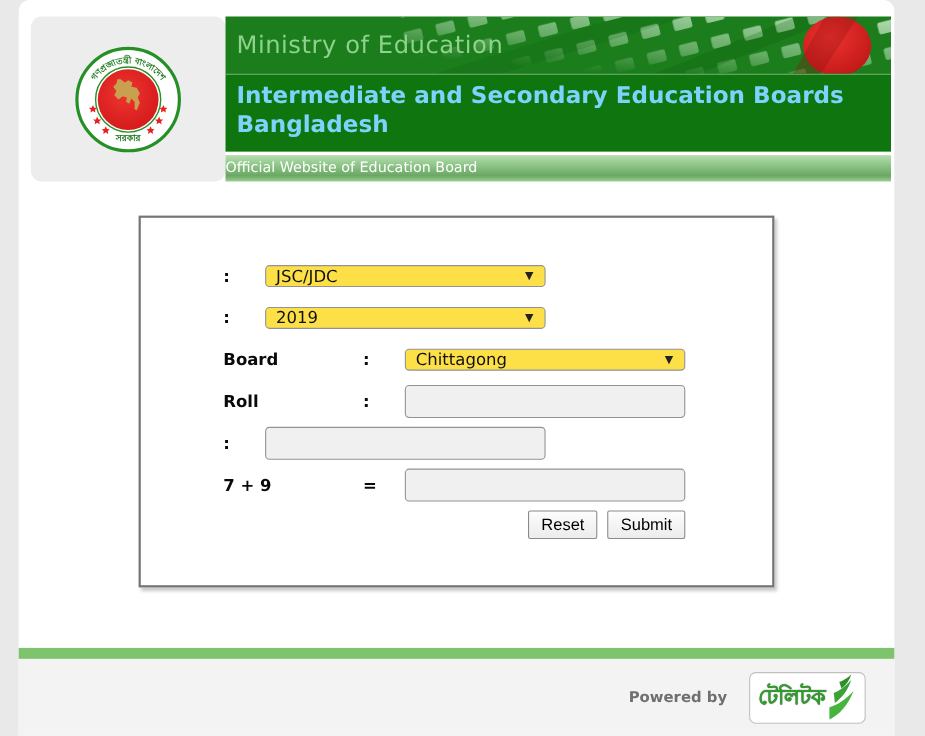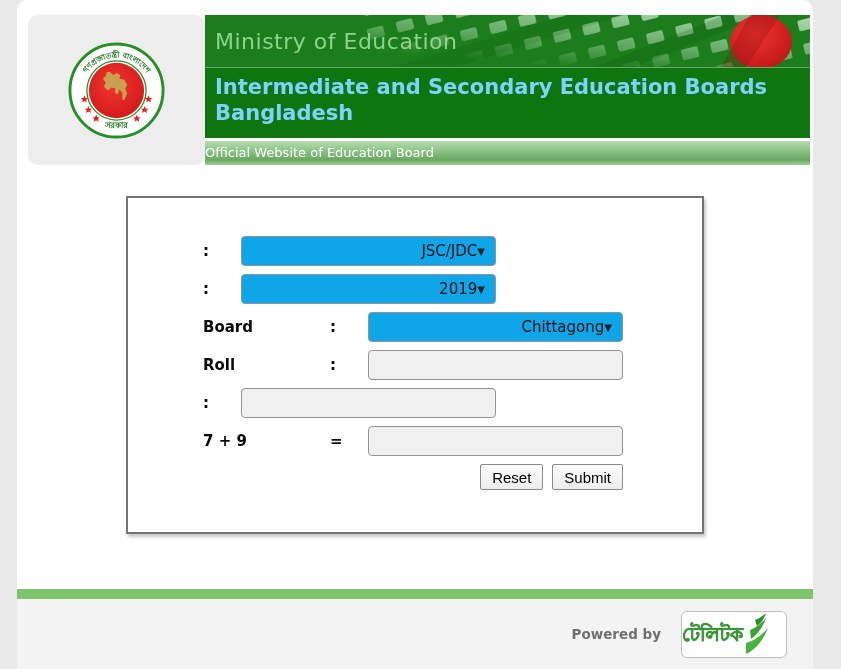--- a/index.html
+++ b/index.html
@@ -47,24 +47,24 @@
     border:2px solid #747474;
     box-shadow:2px 3px 3px #c9c9c9;
     padding:38px 0 42px 0;
     background:#ffffff;
   }
   .frow{display:flex;align-items:center;height:30px;margin:0 0 8px 75px;}
   .flabel{width:127px;font-size:15px;font-weight:bold;color:#0a0a0a;flex:none;}
   .fsep{width:38px;font-size:15px;font-weight:bold;color:#0a0a0a;flex:none;}
   .fctrl{width:255px;flex:none;position:relative;}
   .select-like{
-    box-sizing:border-box;width:255px;height:30px;
-    background:#0ea5e9;border:1px solid #939393;border-radius:4px;
+    box-sizing:border-box;width:255px;height:20px;
+    background:#fde047;border:1px solid #939393;border-radius:4px;
     font-size:15px;color:#111;display:flex;align-items:center;
-    padding:0 10px 0 9px;cursor:default;text-align:right;
+    padding:0 10px 0 9px;cursor:default;
   }
   .select-like .val{flex:1;}
   .select-like .arrow{font-size:10px;color:#222;}
   .text-input{
     box-sizing:border-box;width:255px;height:30px;
     background:#f0f0f0;border:1px solid #939393;border-radius:4px;
     font-size:15px;color:#111;padding:0 9px;outline:none;
     font-family:"DejaVu Sans", sans-serif;
   }
   .btn-row{
@@ -82,21 +82,21 @@
   .footer-bar{position:absolute;left:0;top:589px;width:796px;height:10px;background:#7ec46d;}
   .footer{
     position:absolute;left:0;top:599px;width:796px;height:70px;background:#f3f3f3;
     display:flex;align-items:center;box-sizing:border-box;padding:0 26px 0 18px;
     font-size:13.5px;color:#6f6f6f;
   }
   .powered{margin-left:auto;padding-right:20px;font-weight:bold;}
   .teletalk{
     width:106px;height:47px;background:#ffffff;
     border:1px solid #c0c0c0;border-radius:6px;
-    display:flex;align-items:center;
+    display:flex;align-items:center;justify-content:center;
     position:relative;box-sizing:border-box;cursor:pointer;
   }
   .teletalk .bn{
     font-size:19px;font-weight:bold;color:#2f9e2c;
     text-shadow:0 0 1px #2a3a2a;line-height:1;margin-right:2px;
   }
 </style>
 </head>
 <body>
 

